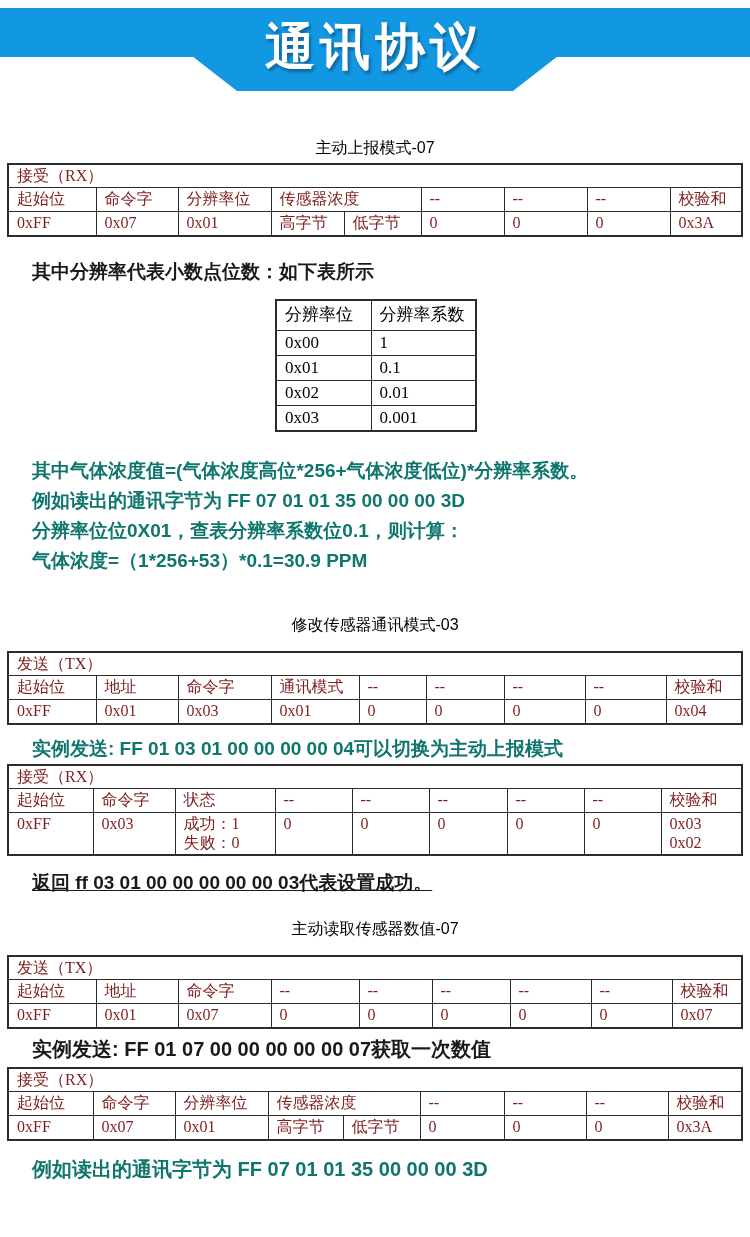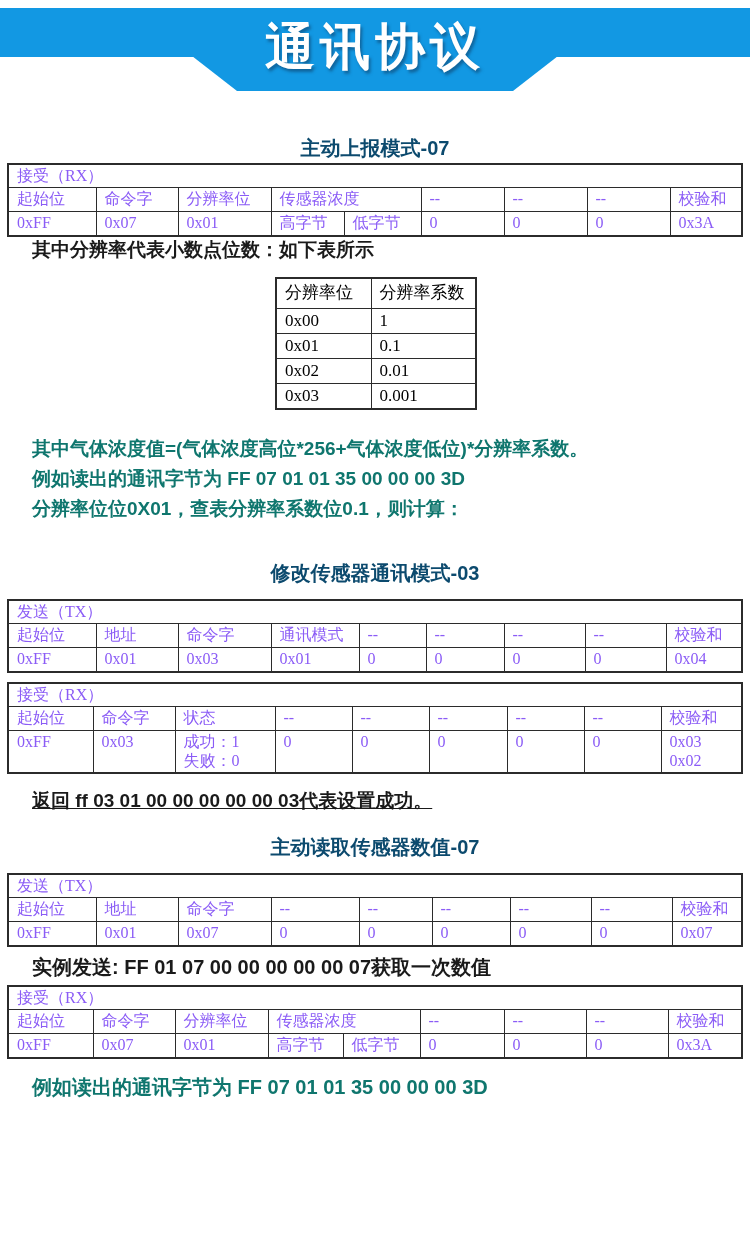--- a/index.html
+++ b/index.html
@@ -25,33 +25,33 @@
   .banner-title {
     position: absolute; top: 0; left: 0; width: 750px; height: 78px;
     line-height: 78px; text-align: center;
     font-size: 50px; font-weight: bold; color: #ffffff;
     letter-spacing: 5px;
     text-shadow: 2px 3px 3px rgba(15, 60, 100, 0.55);
   }
 
   
   .sec-title {
-    text-align: center; font-size: 20px; font-weight: bold; color: #0c4a6e;
+    text-align: center; font-size: 16px; font-weight: normal; color: #000000;
     line-height: 26px;
   }
   .sec-title.t1 { margin-top: 45px; }
   .sec-title.t2 { margin-top: 36px; }
   .sec-title.t3 { margin-top: 22px; }
 
   
   table.ptable {
     border-collapse: collapse; table-layout: fixed;
     width: 736px; margin-left: 7px;
     font-family: "Liberation Serif", "DejaVu Serif", serif;
-    font-size: 16px; color: #8b5cf6;
+    font-size: 16px; color: #7f1d1d;
     border: 2px solid #2b2b2b;
   }
   table.ptable td {
     border: 1px solid #2b2b2b;
     padding: 1px 4px 2px 8px;
     height: 20px; line-height: 19px;
     overflow: hidden; white-space: nowrap;
     vertical-align: top;
   }
   table.ptable td.cap { height: 19px; }
@@ -75,21 +75,21 @@
     padding: 1px 4px 2px 8px;
     height: 21px; line-height: 21px; white-space: nowrap; overflow: hidden;
   }
   table.rtable tr.rhead td { height: 26px; line-height: 26px; }
 
   
   .note {
     margin-left: 32px; font-size: 19px; font-weight: 600;
     line-height: 22px; color: #1a1a1a;
   }
-  .note-1 { margin-top: 2px; }
+  .note-1 { margin-top: 24px; }
   .note-3 { margin-top: 16px; text-decoration: underline; }
   .note-4 { margin-top: 9px; font-size: 20px; }
   .para { margin-left: 32px; color: #0f766e; }
   .para div { font-size: 19px; font-weight: 600; line-height: 30px; white-space: nowrap; }
   .para-1 { margin-top: 24px; }
   .para-2 { margin-top: 9px; }
   .para-3 { margin-top: 13px; }
   .para-3 div { line-height: 31px; font-size: 20px; }
 </style>
 </head>
@@ -171,20 +171,21 @@
     <td>0x03</td>
     <td>0.001</td>
   </tr>
 </tbody>
   </table>
 
 <div class="para para-1">
   <div>其中气体浓度值=(气体浓度高位*256+气体浓度低位)*分辨率系数。</div>
   <div>例如读出的通讯字节为 FF 07 01 01 35 00 00 00 3D</div>
   <div>分辨率位位0X01，查表分辨率系数位0.1，则计算：</div>
+  <div>气体浓度=（1*256+53）*0.1=30.9 PPM</div>
 </div>
 
 <div class="sec-title t2">修改传感器通讯模式-03</div>
 
 <table class="ptable tbl-2">
   <colgroup>
     <col style="width:88px">
       <col style="width:82px">
       <col style="width:93px">
     <col style="width:88px">
@@ -217,20 +218,21 @@
     <td>0</td>
     <td>0</td>
     <td>0</td>
     <td>0</td>
     <td>0x04</td>
   </tr>
 </tbody>
   </table>
 
 <div class="para para-2">
+  <div>实例发送: FF 01 03 01 00 00 00 00 04可以切换为主动上报模式</div>
 </div>
 
 <table class="ptable tbl-3">
   <colgroup>
     <col style="width:85px">
       <col style="width:82px">
       <col style="width:100px">
     <col style="width:77px">
       <col style="width:77px">
       <col style="width:78px">

